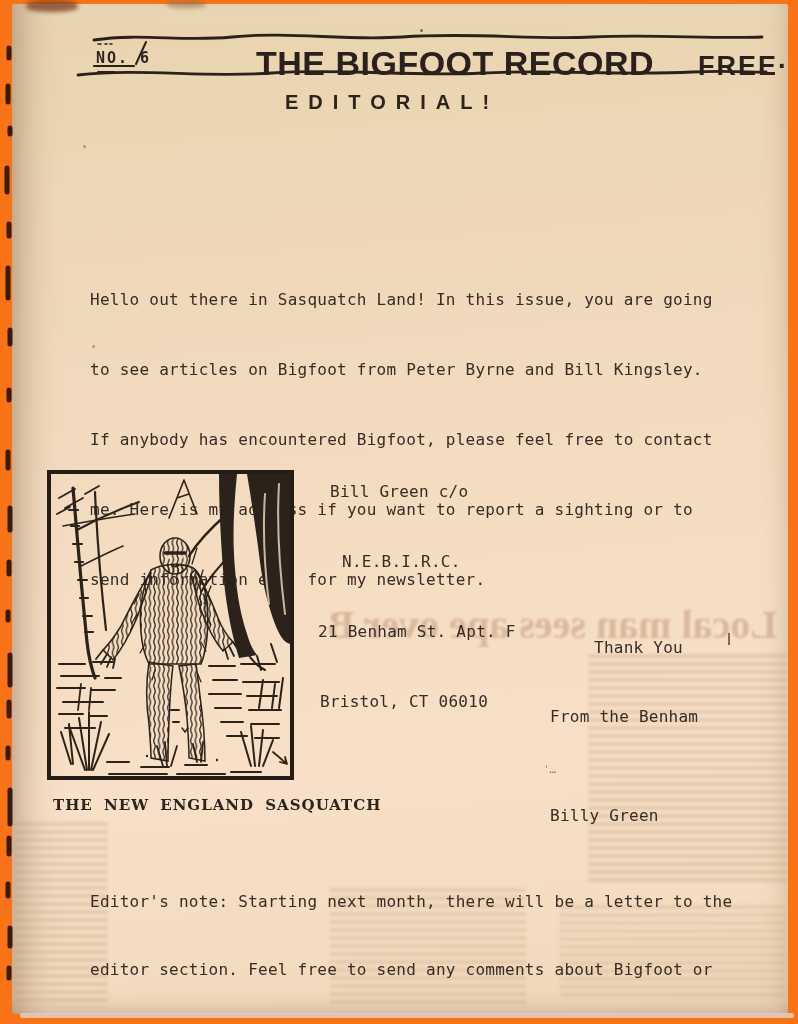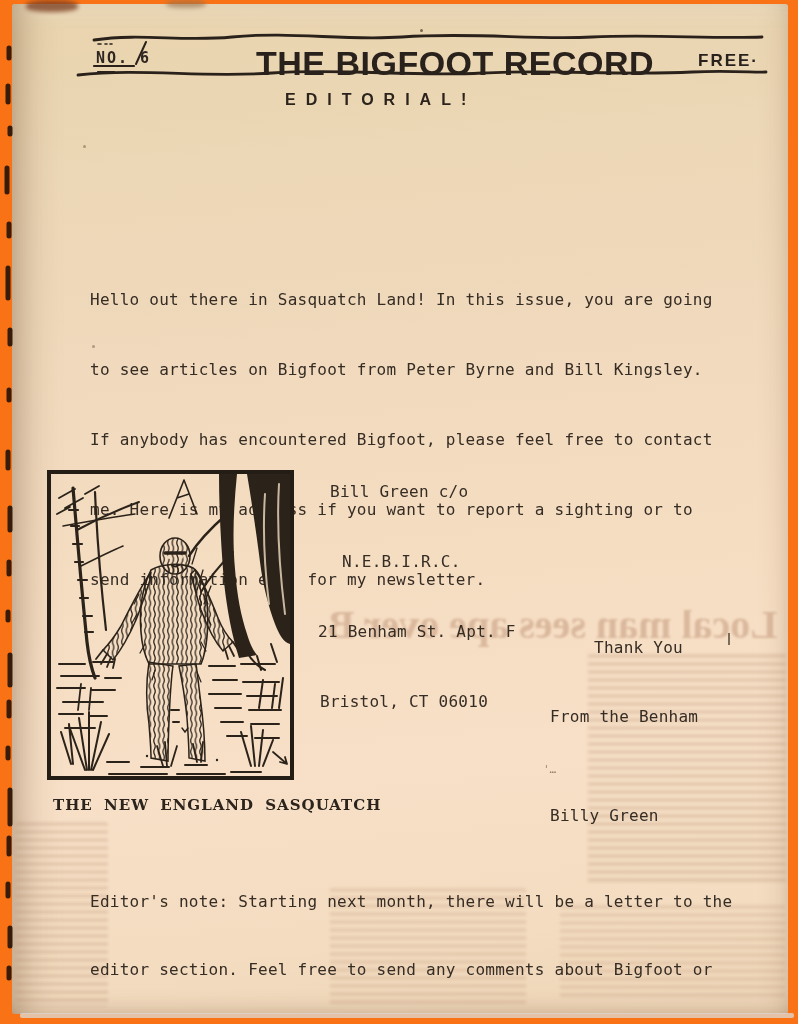--- a/index.html
+++ b/index.html
@@ -14,22 +14,22 @@
                inset 0 -14px 22px -16px rgba(120,85,55,.25);}
   #underpage{position:absolute;left:20px;right:4px;bottom:6px;height:5px;background:#ded6cd;border-radius:2px;opacity:.8;}
   .smudge{position:absolute;border-radius:40%;filter:blur(2px);}
   .speck{position:absolute;width:3px;height:3px;border-radius:50%;background:#4a3a28;opacity:.7;}
 
   
   .ink{color:#2e2620;}
   .abs{position:absolute;}
   #issue{left:96px;top:49px;font-size:15px;font-weight:bold;letter-spacing:2px;}
   #title{left:256px;top:44px;font-family:"Liberation Sans",sans-serif;font-size:34px;font-weight:bold;letter-spacing:.5px;color:#29211b;}
-  #price{left:698px;top:51px;font-family:"Liberation Sans",sans-serif;font-size:17px;font-weight:bold;letter-spacing:2px;color:#29211b;}
-  #editorial{left:285px;top:91px;font-family:"Liberation Sans",sans-serif;font-size:16px;font-weight:bold;letter-spacing:10px;color:#2b231c;}
+  #price{left:698px;top:51px;font-family:"Liberation Sans",sans-serif;font-size:27px;font-weight:bold;letter-spacing:2px;color:#29211b;}
+  #editorial{left:285px;top:91px;font-family:"Liberation Sans",sans-serif;font-size:20px;font-weight:bold;letter-spacing:10px;color:#2b231c;}
   .mono{font-size:16px;letter-spacing:.25px;color:#352c24;white-space:pre;}
   #intro{left:90px;top:252px;}
   #intro .line{height:32px;}
   #address{left:310px;top:444px;}
   #address .line{height:32px;}
   .ad0{margin-left:20px;} .ad1{margin-left:32px;} .ad2{margin-left:8px;} .ad3{margin-left:10px;}
   #signoff{left:550px;top:600px;}
   #thankyou{height:31px;margin-left:44px;} #fromed{height:31px;margin-bottom:30px;}
   #note{left:90px;top:854px;}
   #note .line{height:30px;}

